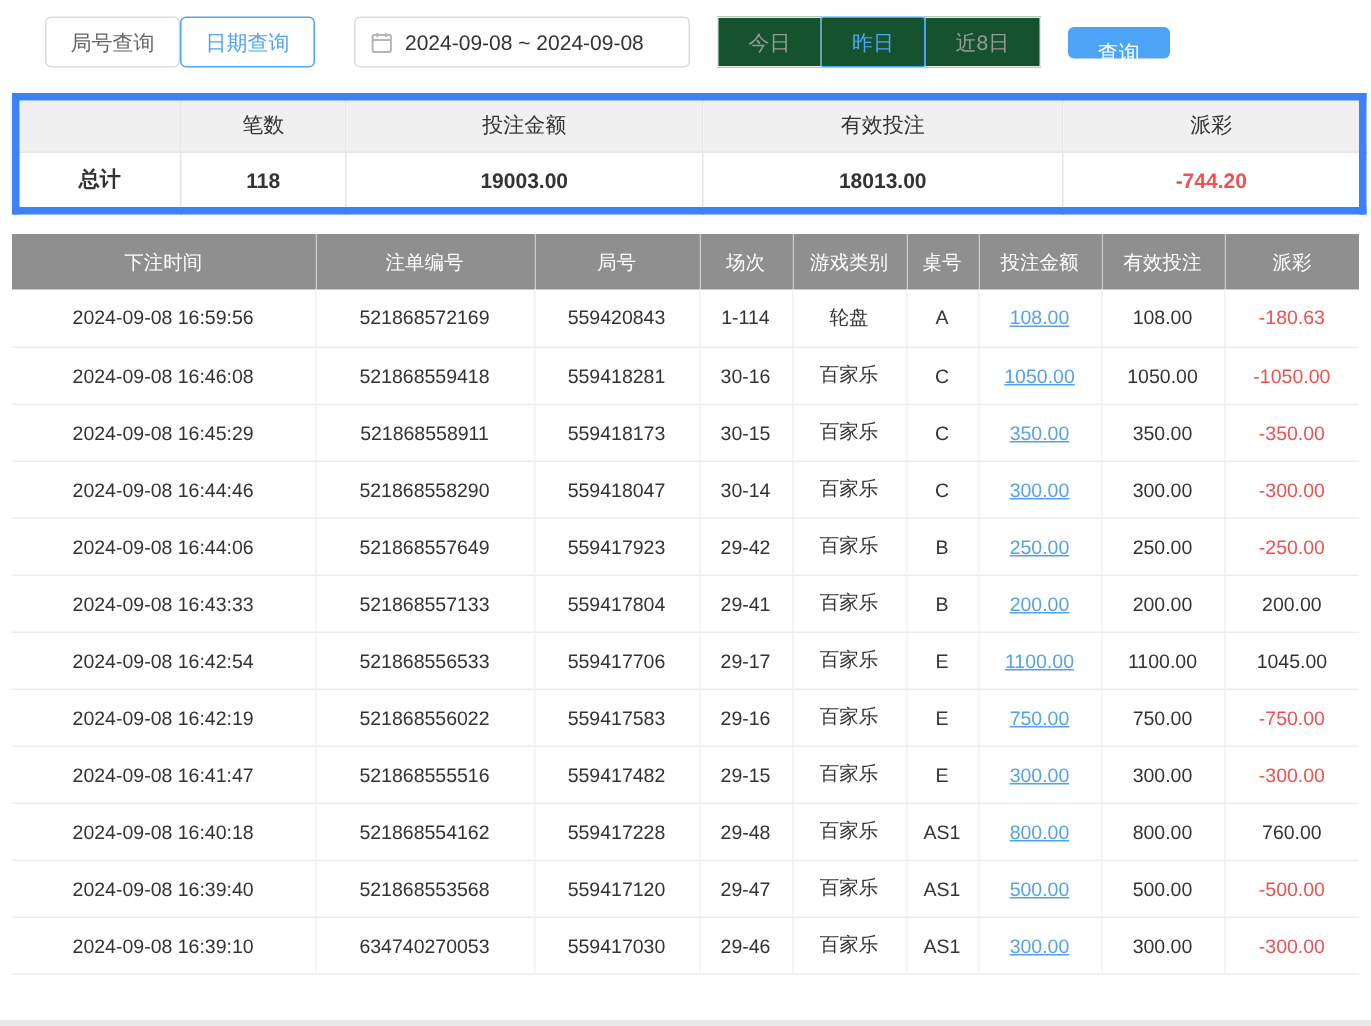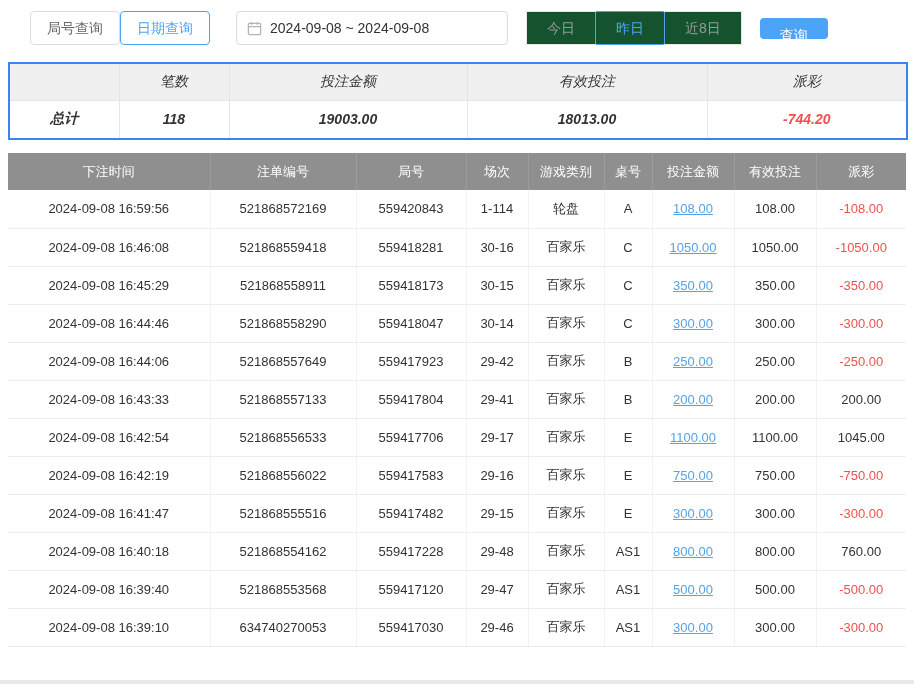--- a/index.html
+++ b/index.html
@@ -31,21 +31,21 @@
     white-space: nowrap;
   }
   .btn-primary-outline {
     border-color: #4da3f5;
     color: #4da3f5;
   }
   .btn-round-query { margin-left: 20px; }
 
   .datebox {
     margin-left: 26px;
-    width: 272px;
+    width: 224px;
     height: 34px;
     border: 1px solid #dcdcdc;
     border-radius: 4px;
     display: flex;
     align-items: center;
     padding: 0 10px;
     color: #333;
     font-size: 14px;
     background: #fff;
     cursor: pointer;
@@ -83,21 +83,21 @@
     color: #fff;
     font-size: 14px;
     cursor: pointer;
   }
 
   
   table { border-collapse: collapse; table-layout: fixed; width: 898px; margin-left: 8px; }
   td, th { text-align: center; overflow: hidden; white-space: nowrap; }
 
   
-  .summary { margin-top: 6px; border: 2px solid #3b82f6; font-style: italic; }
+  .summary { margin-top: 6px; border: 5px solid #3b82f6; }
   .summary th {
     background: #f0f0f0;
     height: 37px;
     font-size: 14px;
     font-weight: normal;
     color: #333;
     border: 1px solid #e5e5e5;
   }
   .summary td {
     height: 39px;
@@ -228,21 +228,21 @@
   <tbody>
       <tr>
     <td>2024-09-08 16:59:56</td>
     <td>521868572169</td>
     <td>559420843</td>
     <td>1-114</td>
     <td>轮盘</td>
     <td>A</td>
     <td><a class="amt-link">108.00</a></td>
     <td>108.00</td>
-    <td class="neg">-108.00</td>
+    <td class="neg">-180.63</td>
   </tr>
       <tr>
     <td>2024-09-08 16:46:08</td>
     <td>521868559418</td>
     <td>559418281</td>
     <td>30-16</td>
     <td>百家乐</td>
     <td>C</td>
     <td><a class="amt-link">1050.00</a></td>
     <td>1050.00</td>

